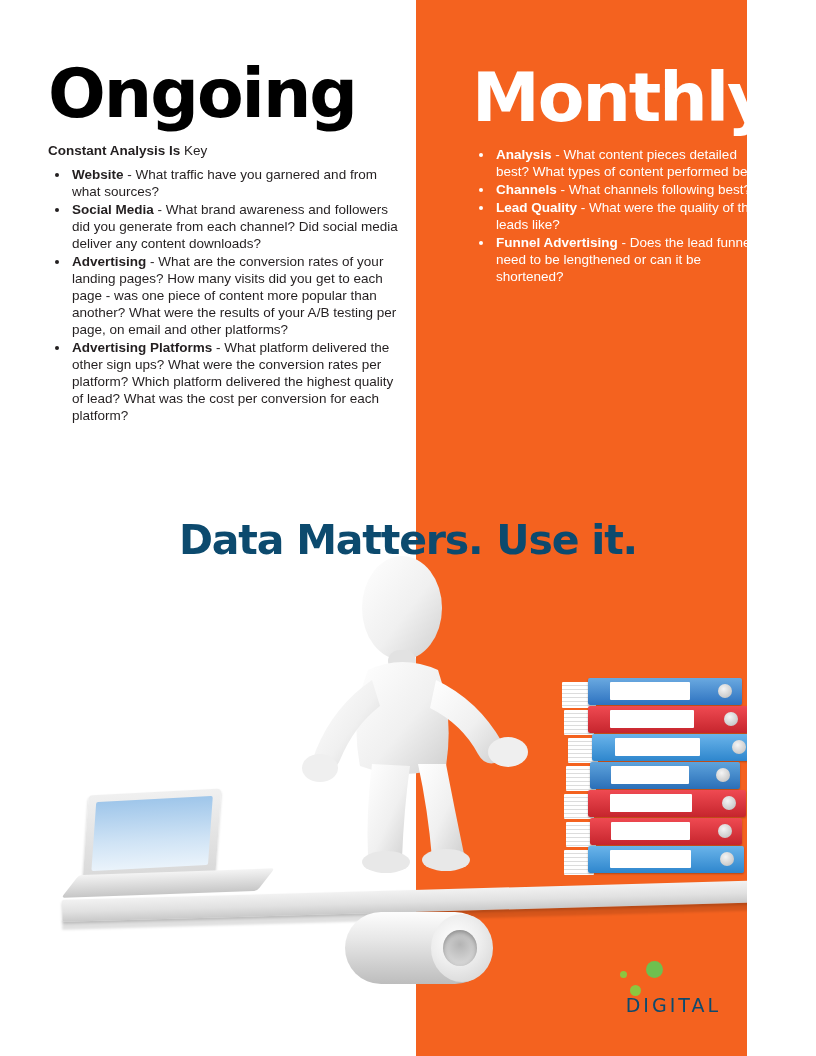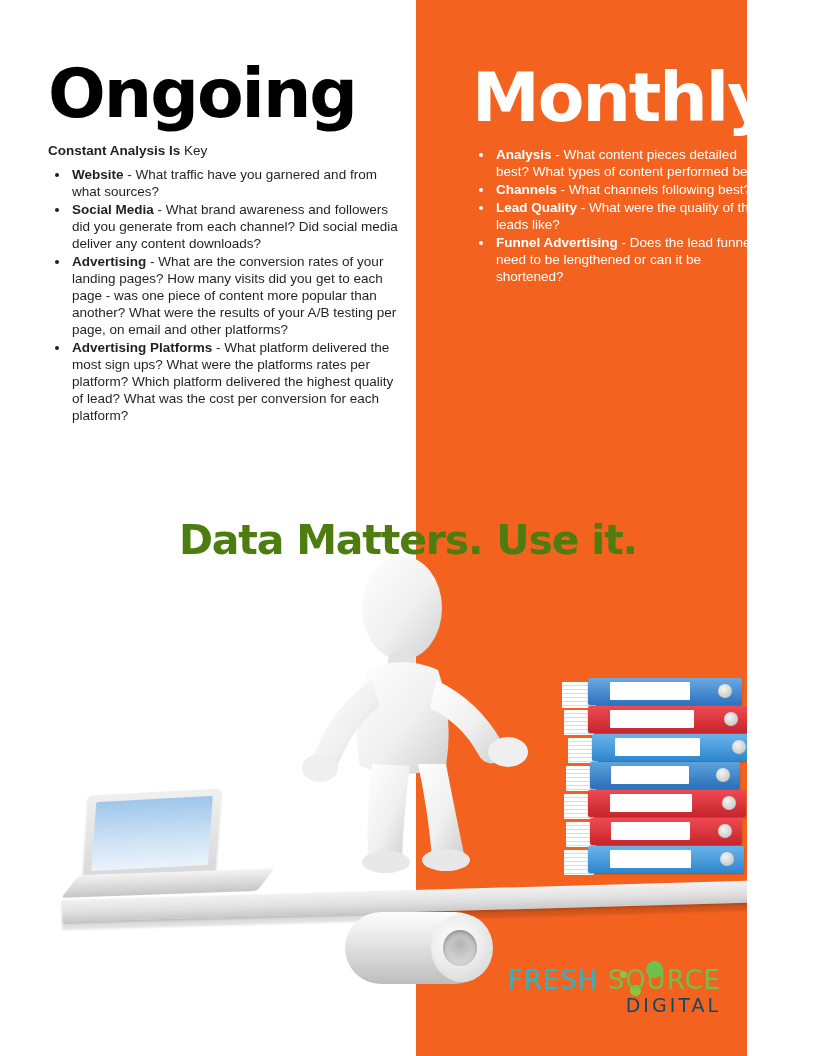--- a/index.html
+++ b/index.html
@@ -95,21 +95,21 @@
   .tagline {
     position: absolute;
     left: 0;
     top: 516px;
     width: 816px;
     text-align: center;
     font-family: "DejaVu Sans", sans-serif;
     font-weight: bold;
     font-size: 41px;
     letter-spacing: -1.2px;
-    color: #4d7c0f;
+    color: #0c4a6e;
   }
   .tagline .part2 {
     margin-left: 14px;
   }
   
   .illustration {
     position: absolute;
     left: 0;
     top: 560px;
     width: 816px;
@@ -305,21 +305,21 @@
       <li>
         <span class="term">Website</span><span> - What traffic have you garnered and from what sources?</span>
       </li>
       <li>
         <span class="term">Social Media</span><span> - What brand awareness and followers did you generate from each channel? Did social media deliver any content downloads?</span>
       </li>
       <li>
         <span class="term">Advertising</span><span> - What are the conversion rates of your landing pages? How many visits did you get to each page - was one piece of content more popular than another? What were the results of your A/B testing per page, on email and other platforms?</span>
       </li>
       <li>
-        <span class="term">Advertising Platforms</span><span> - What platform delivered the most sign ups? What were the platforms rates per platform? Which platform delivered the highest quality of lead? What was the cost per conversion for each platform?</span>
+        <span class="term">Advertising Platforms</span><span> - What platform delivered the other sign ups? What were the conversion rates per platform? Which platform delivered the highest quality of lead? What was the cost per conversion for each platform?</span>
       </li>
     </ul>
   </div>
 
   <div class="col-right">
     <h1 class="headline white">Monthly</h1>
     <ul class="bullets white">
       <li>
         <span class="term">Analysis</span><span> - What content pieces detailed best? What types of content performed best?</span>
       </li>
@@ -432,20 +432,16 @@
     </div>
   </div>
 
   <div class="logo-dots">
     <div class="dot" style="right:0px; bottom:20px; width:17px; height:17px; background:#6ec04f;"></div>
     <div class="dot" style="right:22px; bottom:2px; width:11px; height:11px; background:#8cc63f;"></div>
     <div class="dot" style="right:36px; bottom:20px; width:7px; height:7px; background:#8cc63f;"></div>
   </div>
 
   <div class="logo">
-    <div class="logo-main">
-      <span>FRESH</span>
-      <span class="src">SOURCE</span>
-    </div>
     <div class="logo-sub">DIGITAL</div>
   </div>
 
 </div>
 
 </body></html>

